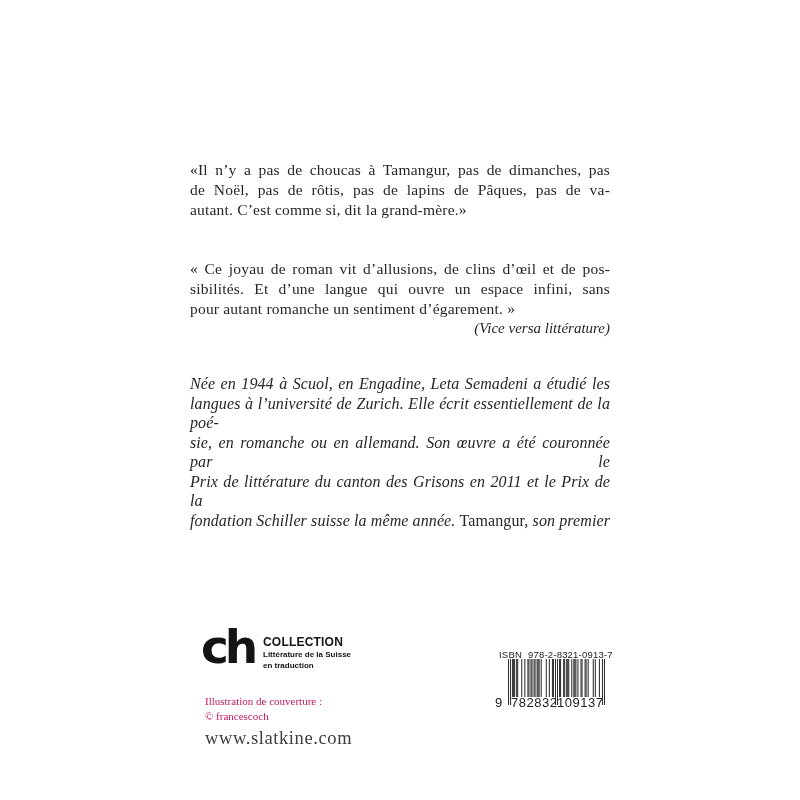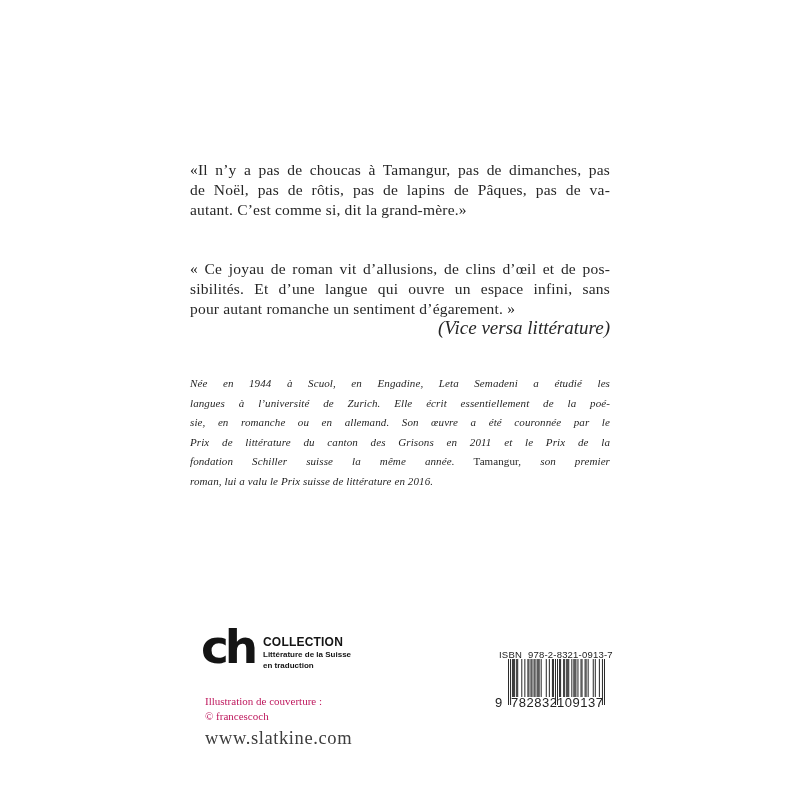--- a/index.html
+++ b/index.html
@@ -18,28 +18,28 @@
     font-size: 15.5px; line-height: 20px;
     letter-spacing: 0.2px;
   }
   .q1 { top: 160px; }
   .q2 { top: 259px; }
   .ln { text-align: left; }
   .jl { text-align: justify; text-align-last: justify; }
   .attribution {
     position: absolute; left: 190px; top: 318px; width: 420px;
     text-align: right; font-style: italic;
-    font-size: 19px; line-height: 20px;
+    font-size: 15px; line-height: 20px;
   }
 
   
   .bio {
     position: absolute; left: 190px; top: 374px; width: 420px;
     font-style: italic;
-    font-size: 11px; line-height: 19.5px;
+    font-size: 16px; line-height: 19.5px;
     letter-spacing: 0.1px;
   }
   .bio .roman { font-style: normal; }
 
   
   .ch {
     position: absolute; left: 201px; top: 623px;
     font-family: "DejaVu Sans", sans-serif;
     font-weight: bold; font-size: 47px; line-height: 47px;
     letter-spacing: -4px; color: #141414;
@@ -92,21 +92,20 @@
     <div class="ln">pour autant romanche un sentiment d’égarement. »</div>
   </div>
 <div class="attribution">(Vice versa littérature)</div>
 
 <div class="bio">
     <div class="ln jl">Née en 1944 à Scuol, en Engadine, Leta Semadeni a étudié les</div>
     <div class="ln jl">langues à l’université de Zurich. Elle écrit essentiellement de la poé-</div>
     <div class="ln jl">sie, en romanche ou en allemand. Son œuvre a été couronnée par le</div>
     <div class="ln jl">Prix de littérature du canton des Grisons en 2011 et le Prix de la</div>
     <div class="ln jl">fondation Schiller suisse la même année. <span class="roman">Tamangur,</span> son premier</div>
-    <div class="ln">roman, lui a valu le Prix suisse de littérature en 2016.</div>
   </div>
 
 <div class="ch">ch</div>
 <div class="coll">
   <div class="coll-title">COLLECTION</div>
   <div class="coll-sub">Littérature de la Suisse</div>
   <div class="coll-sub">en traduction</div>
 </div>
 
 <div class="credit">

